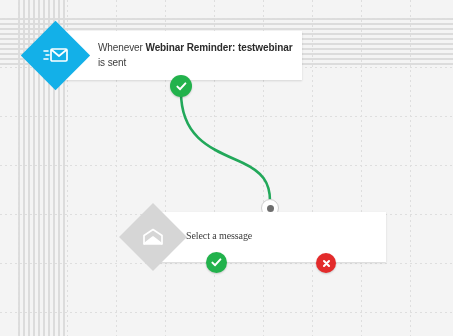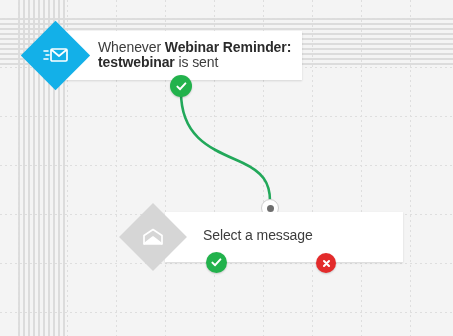--- a/index.html
+++ b/index.html
@@ -61,32 +61,33 @@
     background: #ffffff;
     box-shadow: 0 1px 2px rgba(0,0,0,0.13);
   }
   #card-trigger {
     left: 62px;
     top: 31px;
     width: 240px;
     height: 49px;
   }
   #card-action {
-    left: 165px;
+    left: 148px;
     top: 212px;
     width: 238px;
     height: 50px;
+    font-family: Liberation Serif, serif;
   }
 
   .card-text {
     position: absolute;
     left: 36px;
     top: 9px;
     right: 8px;
-    font-size: 14px;
+    font-size: 10px;
     line-height: 15px;
     color: #3c3c3c;
     letter-spacing: -0.1px;
   }
   #card-action .card-text {
     left: 38px;
     top: 16px;
   }
   .card-text .strong {
     font-weight: bold;

